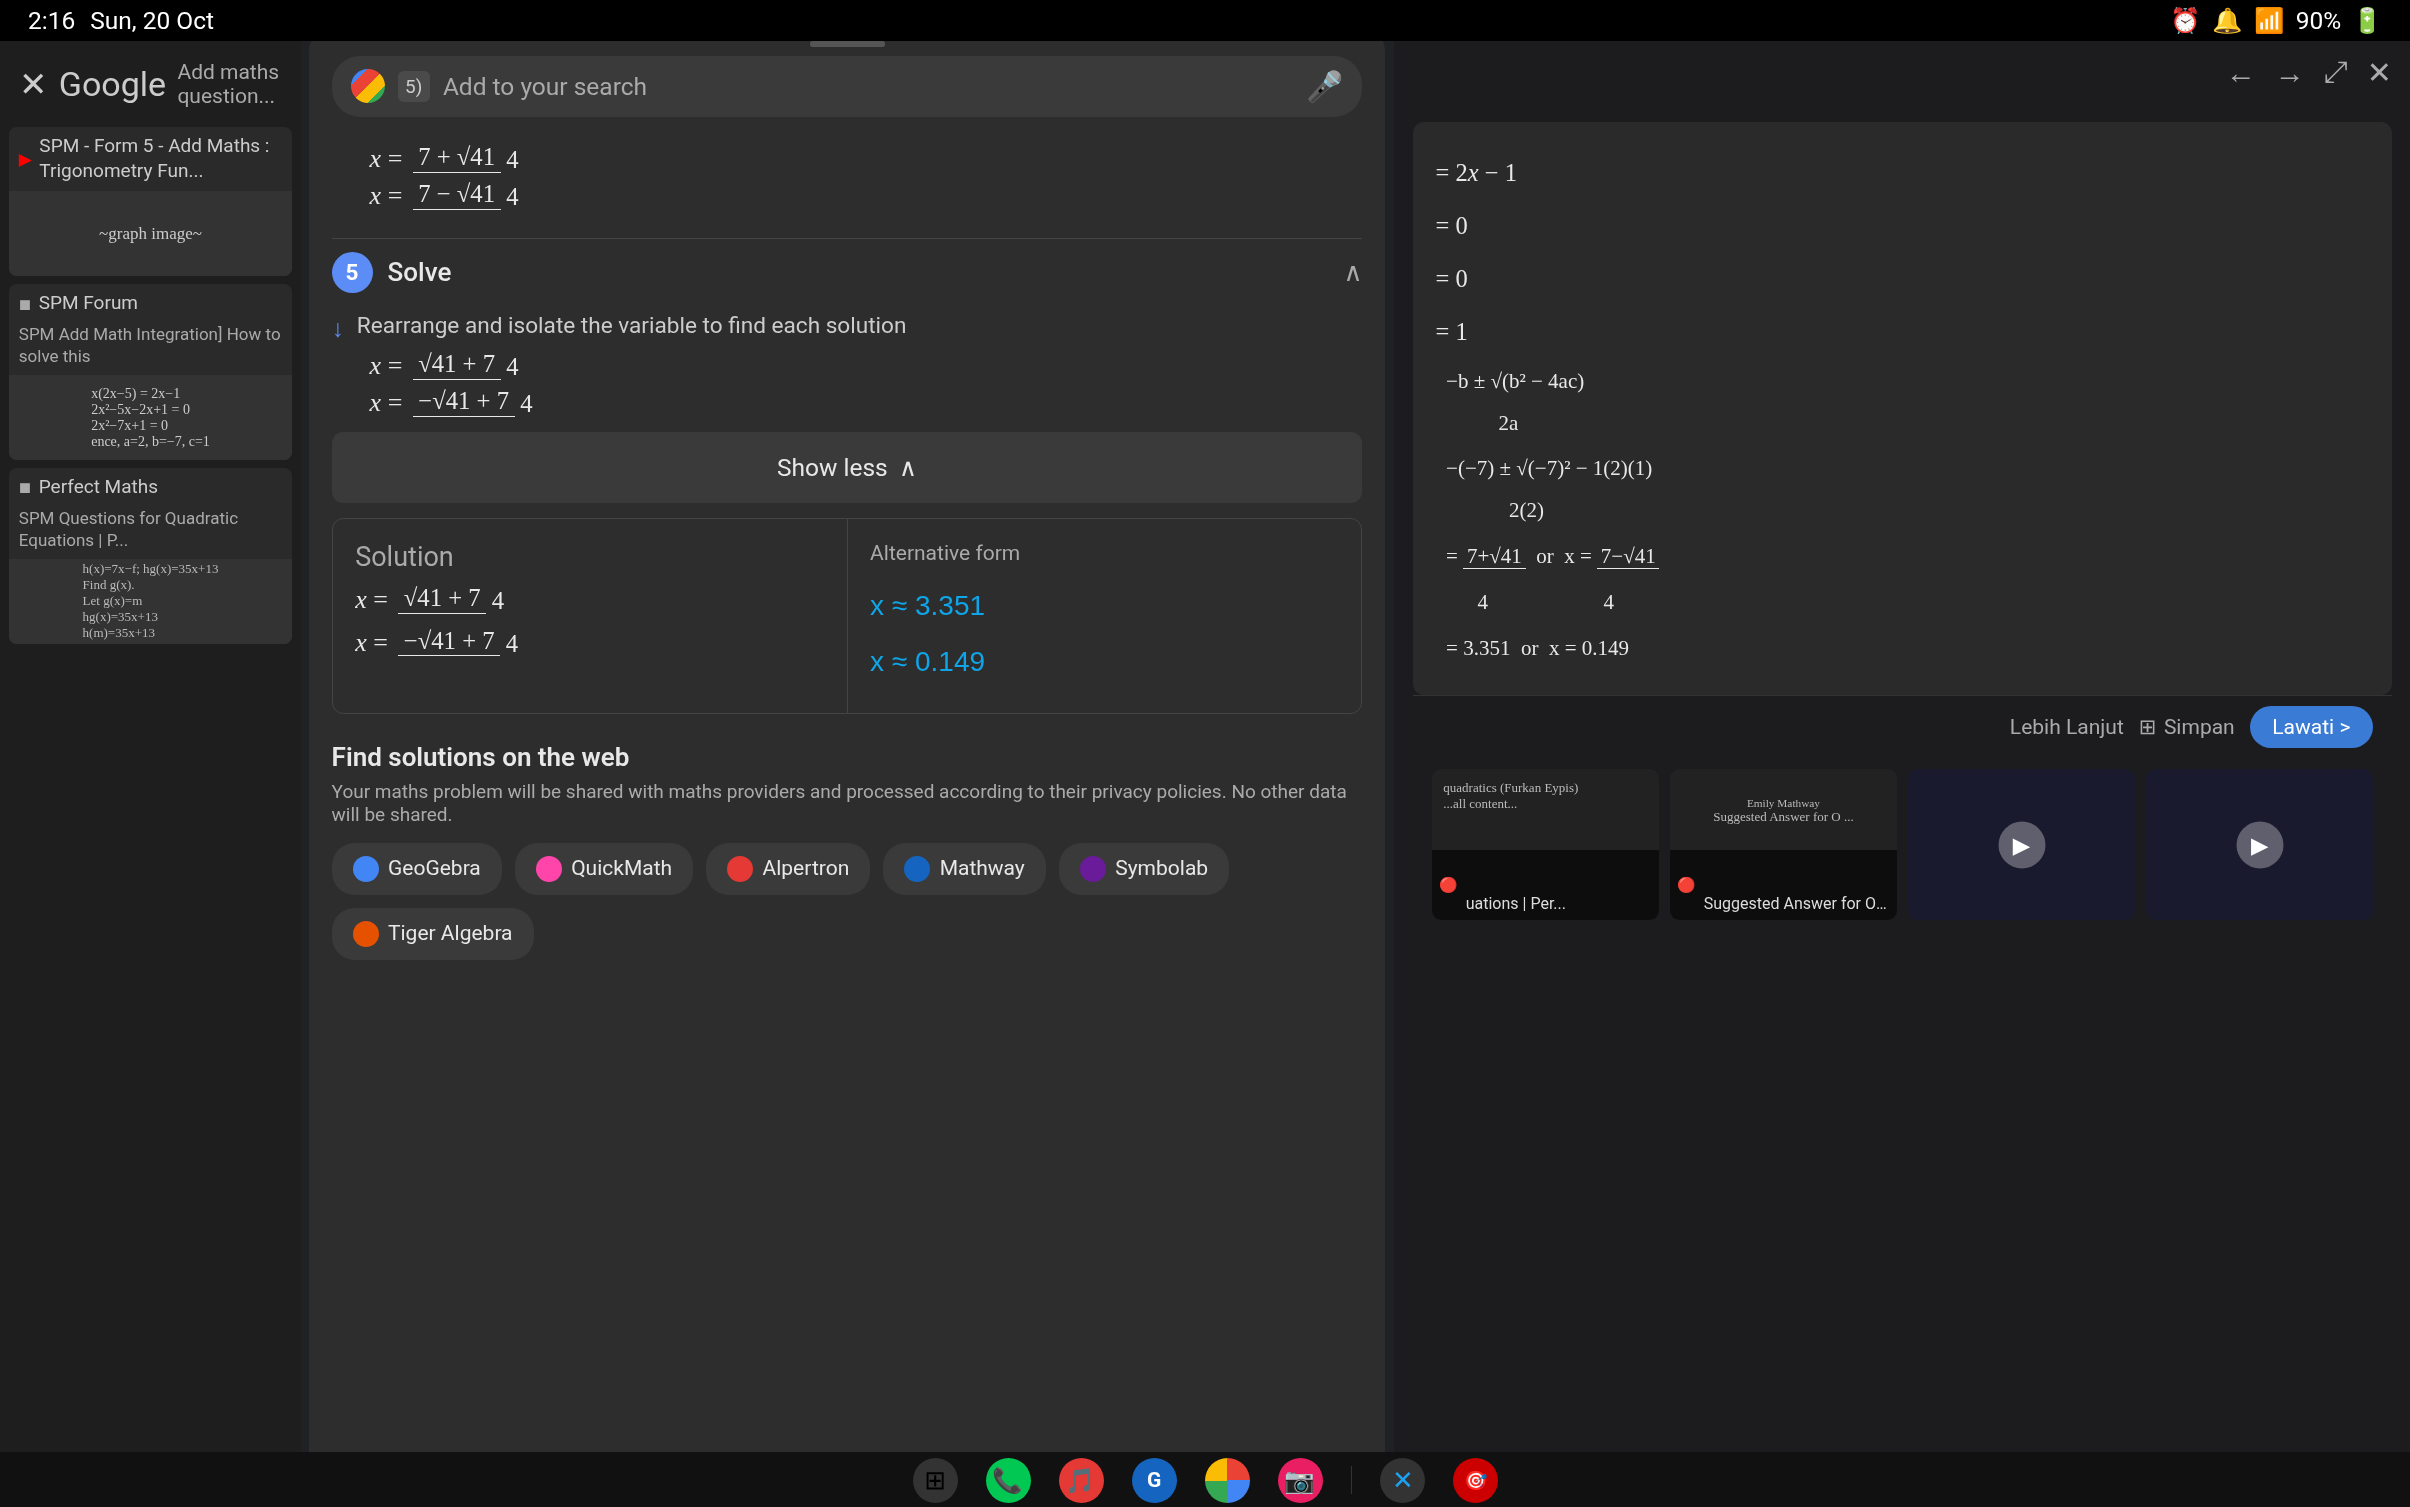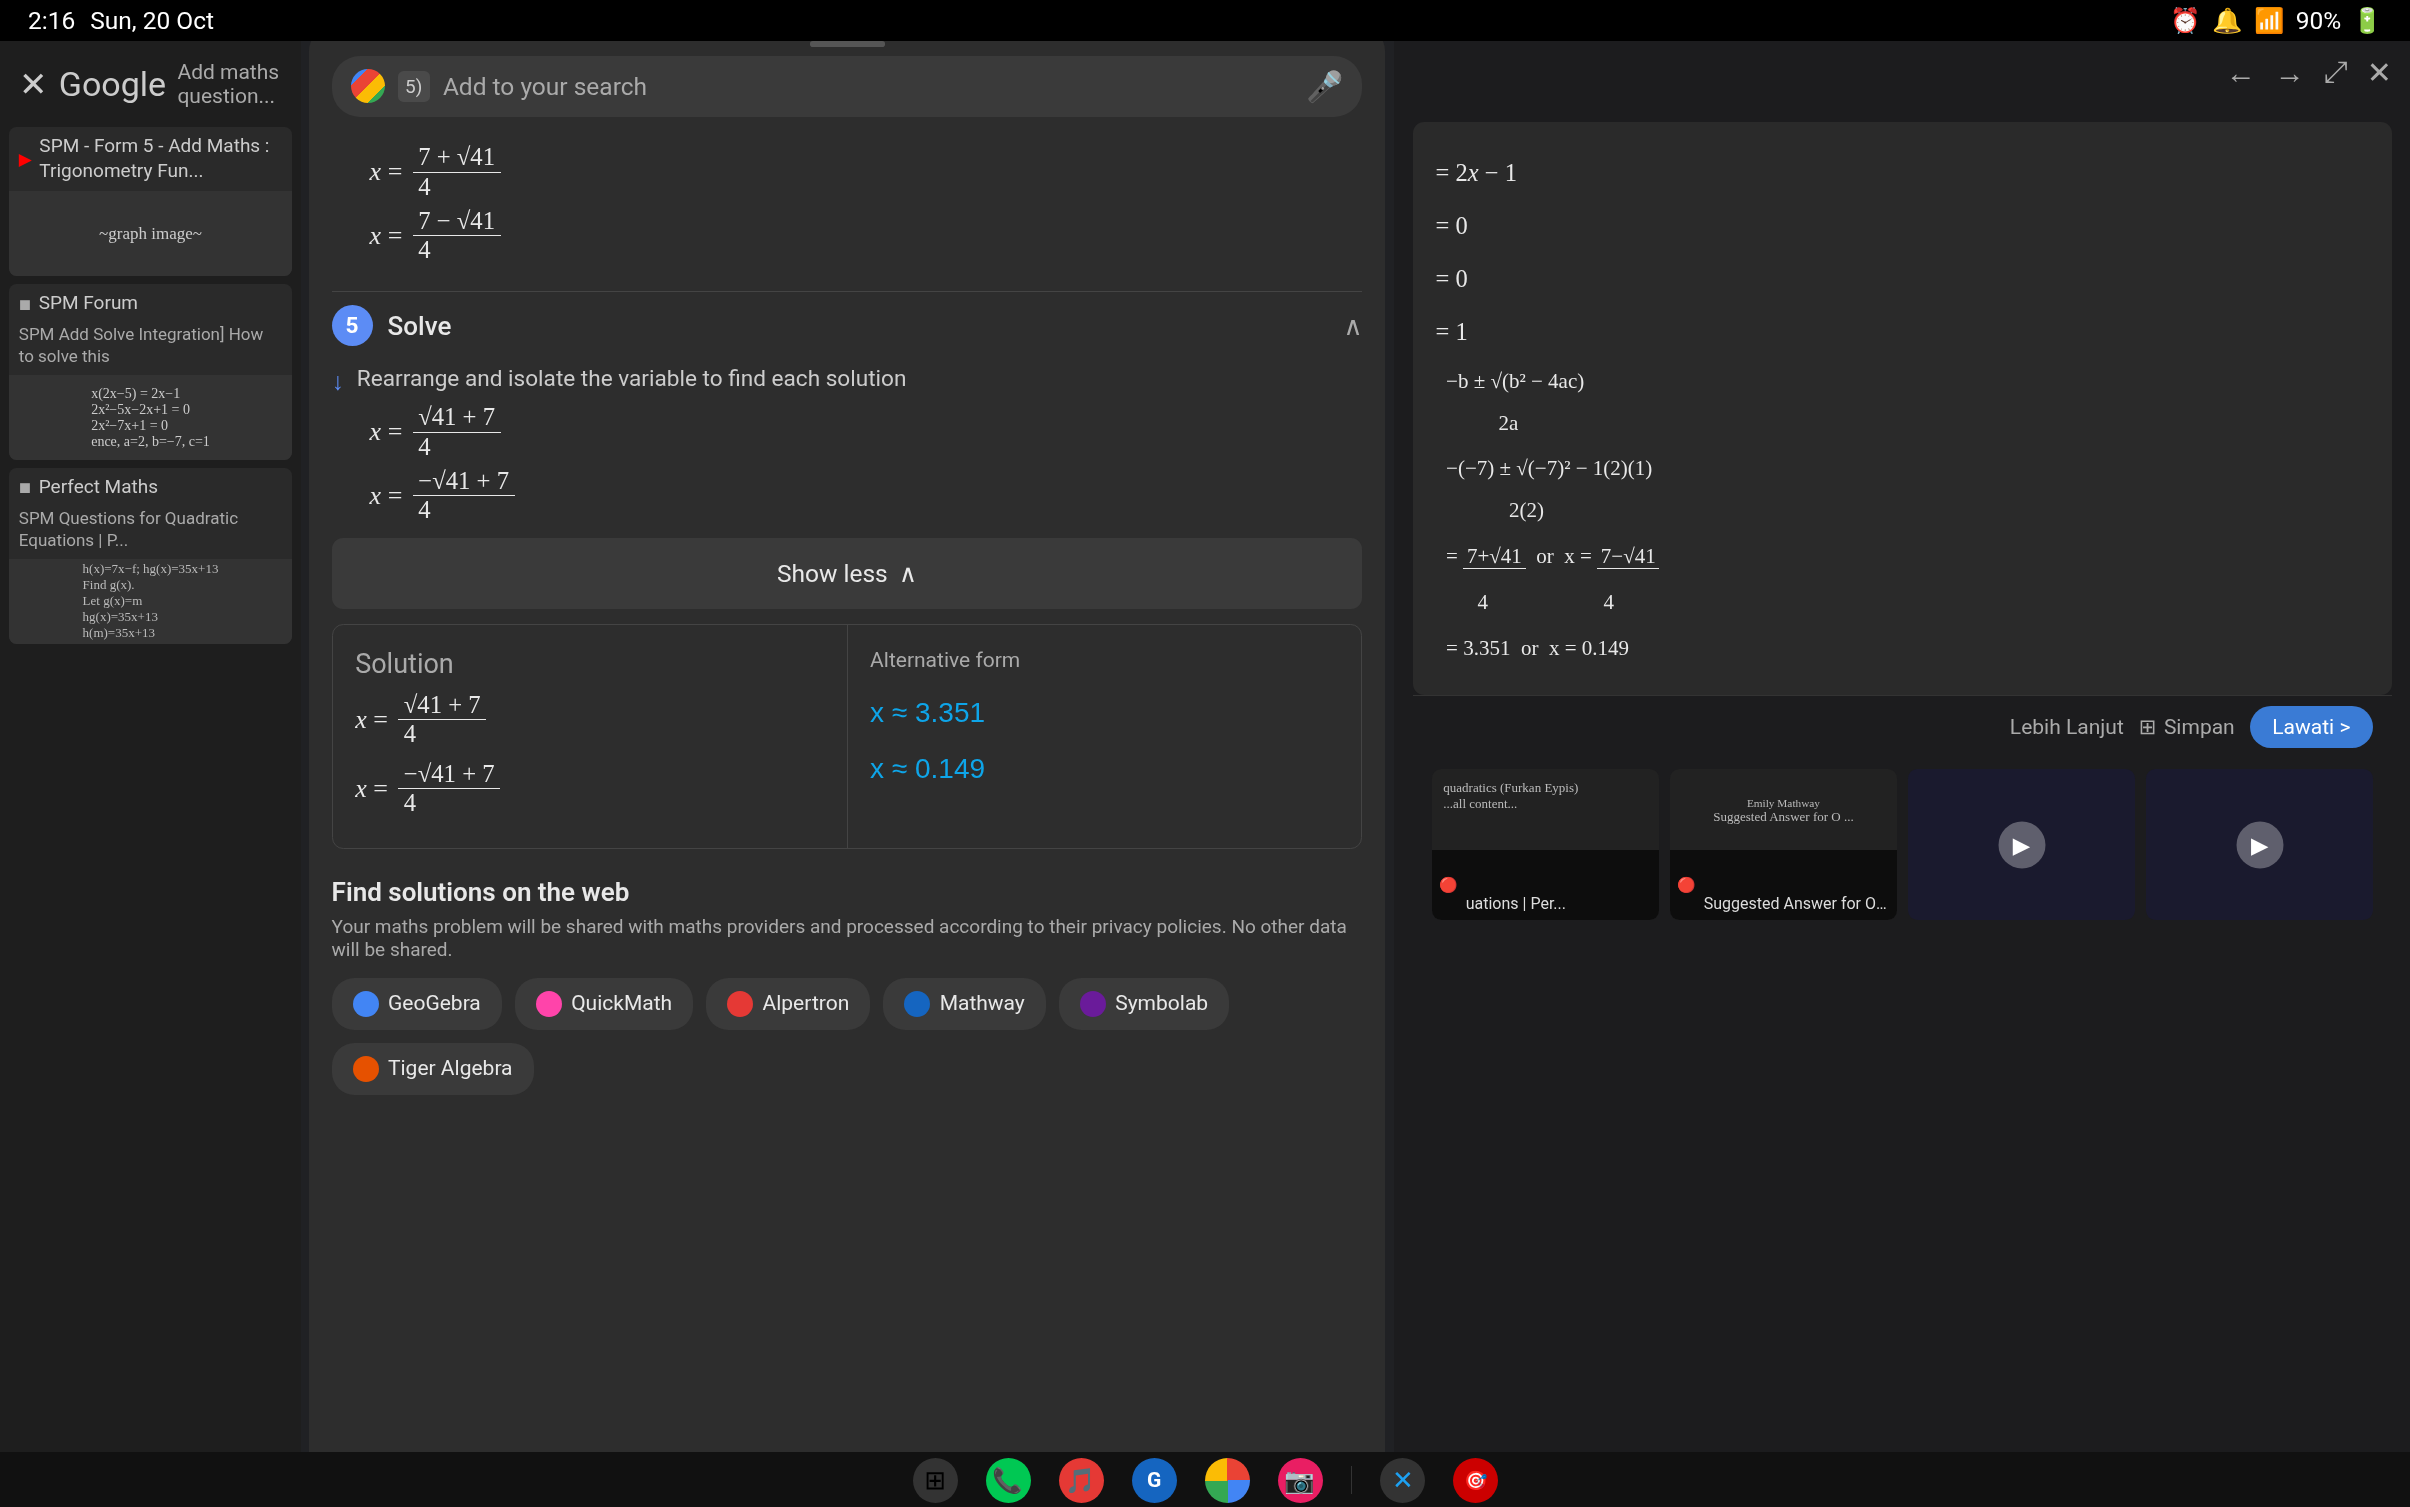--- a/index.html
+++ b/index.html
@@ -440,22 +440,22 @@
     }
     .nav-green { background: #00c853; }
     .nav-red { background: #e53935; }
     .nav-blue { background: #1565c0; }
     .nav-pink { background: #e91e63; }
     .nav-dark { background: #333; }
 
     
     .frac {
       display: inline-flex;
-      flex-direction: column;
-      align-items: flex-start;
+      flex-direction: row;
+      align-items: flex-end;
       vertical-align: middle;
       font-size: 0.95em;
       margin: 0 3.8px;
     }
     .frac-num { border-bottom: 1.9px solid #e8e8e8; padding: 0 5.6px 1.9px; text-align: center; }
     .frac-den { padding: 1.9px 5.6px 0; text-align: center; }
 
     .eq-row {
       display: flex;
       align-items: center;
@@ -502,21 +502,21 @@
       <div class="thumb-img">
         <div class="math-preview">~graph image~</div>
       </div>
     </div>
     <div class="thumbnail-item">
       <div class="thumbnail-label">
         <span class="forum-icon">◼</span>
         <span class="thumb-title">SPM Forum</span>
       </div>
       <div class="thumbnail-label" style="padding-top:0">
-        <span class="thumb-title" style="color:#aaa;font-size:17px">SPM Add Solve Integration] How to solve this</span>
+        <span class="thumb-title" style="color:#aaa;font-size:17px">SPM Add Math Integration] How to solve this</span>
       </div>
       <div class="thumb-img">
         <div class="math-preview" style="font-size:14px; text-align:left; padding:9.4px;">
           x(2x−5) = 2x−1<br>
           2x²−5x−2x+1 = 0<br>
           2x²−7x+1 = 0<br>
           ence, a=2, b=−7, c=1
         </div>
       </div>
     </div>

